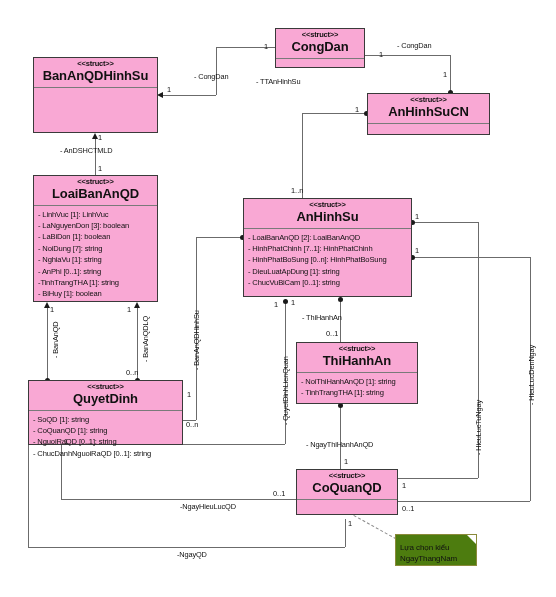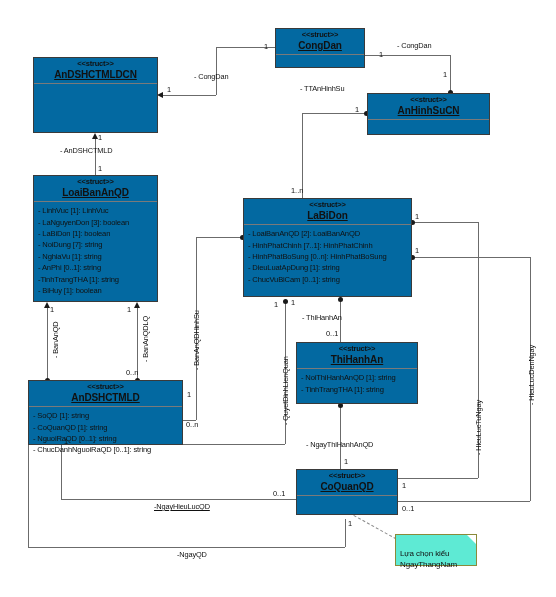--- a/index.html
+++ b/index.html
@@ -1,35 +1,35 @@
 <!DOCTYPE html>
 <html><head>
 <meta charset="utf-8">
 <style>
   html,body{margin:0;padding:0;background:#ffffff;}
   body{font-family:"Liberation Sans", sans-serif;}
   #canvas{position:relative;width:556px;height:597px;background:#ffffff;overflow:hidden;}
-  .uml-class{position:absolute;border:1px solid #3a3a3a;background:#0369a1;box-sizing:border-box;}
+  .uml-class{position:absolute;border:1px solid #3a3a3a;background:#f9a8d4;box-sizing:border-box;}
   .uml-header{border-bottom:1px solid #7a7a7a;text-align:center;padding:2px 2px 3px 2px;line-height:1.15;}
   .stereo{font-size:7.5px;color:#111;font-weight:bold;letter-spacing:-0.2px;}
-  .cname{font-size:10px;color:#111;font-weight:bold;letter-spacing:-0.1px;text-decoration:underline;}
+  .cname{font-size:13px;color:#111;font-weight:bold;letter-spacing:-0.1px;}
   .uml-attrs{padding:3px 4px 3px 4px;}
   .attr{font-size:7.6px;color:#111;line-height:11.4px;white-space:nowrap;letter-spacing:-0.15px;}
   .uml-attrs.empty{min-height:10px;}
   .ln{position:absolute;background:#6b6b6b;}
   .ln.h{height:1px;}
   .ln.v{width:1px;}
   .lbl{position:absolute;font-size:7.4px;color:#111;white-space:nowrap;letter-spacing:-0.15px;}
   .lbl.vert{transform-origin:0 0;transform:rotate(-90deg);}
   .mult{position:absolute;font-size:7.4px;color:#111;white-space:nowrap;}
   .arrow{position:absolute;width:0;height:0;}
   .arrow.left{border-top:3.5px solid transparent;border-bottom:3.5px solid transparent;border-right:6px solid #1a1a1a;}
   .arrow.up{border-left:3.5px solid transparent;border-right:3.5px solid transparent;border-bottom:6px solid #1a1a1a;}
   .dot{position:absolute;width:5px;height:5px;border-radius:50%;background:#1a1a1a;}
-  .note{position:absolute;background:#5eead4;border:1px solid #8a8a3a;box-sizing:border-box;padding:13px 4px;}
+  .note{position:absolute;background:#4d7c0f;border:1px solid #8a8a3a;box-sizing:border-box;padding:7px 4px;}
   .note .fold{position:absolute;top:0;right:0;width:0;height:0;border-left:9px solid transparent;border-top:9px solid #ffffff;}
   .note-text{font-size:8px;color:#111;line-height:11px;letter-spacing:-0.1px;}
   .noteline{position:absolute;border-top:1px dashed #8a8a8a;transform-origin:0 0;height:0;}
 </style>
 </head>
 <body>
 
 <div id="canvas">
 
   <div class="ln h" style="left:216px;top:47px;width:60px;"></div>
@@ -89,21 +89,21 @@
   <div class="ln h" style="left:398px;top:501px;width:132px;"></div>
   <div class="dot" style="left:409.5px;top:254.5px;"></div>
 
   <div class="ln h" style="left:280px;top:499px;width:16px;"></div>
 
   <div class="noteline" style="left:345px;top:510px;width:64px;transform:rotate(29deg);"></div>
 
   <div class="uml-class" style="left:33px;top:57px;width:125px;height:76px;">
     <div class="uml-header">
       <div class="stereo">&lt;&lt;struct&gt;&gt;</div>
-      <div class="cname">AnDSHCTMLDCN</div>
+      <div class="cname">BanAnQDHinhSu</div>
     </div>
     <div class="uml-attrs empty"></div>
   </div>
 
   <div class="uml-class" style="left:275px;top:28px;width:90px;height:40px;">
     <div class="uml-header">
       <div class="stereo">&lt;&lt;struct&gt;&gt;</div>
       <div class="cname">CongDan</div>
     </div>
     <div class="uml-attrs empty"></div>
@@ -130,35 +130,35 @@
       <div class="attr">- NghiaVu [1]: string</div>
       <div class="attr">- AnPhi [0..1]: string</div>
       <div class="attr">-TinhTrangTHA [1]: string</div>
       <div class="attr">- BiHuy [1]: boolean</div>
     </div>
   </div>
 
   <div class="uml-class" style="left:243px;top:198px;width:169px;height:99px;">
     <div class="uml-header">
       <div class="stereo">&lt;&lt;struct&gt;&gt;</div>
-      <div class="cname">LaBiDon</div>
+      <div class="cname">AnHinhSu</div>
     </div>
     <div class="uml-attrs">
       <div class="attr">- LoaiBanAnQD [2]: LoaiBanAnQD</div>
       <div class="attr">- HinhPhatChinh [7..1]: HinhPhatChinh</div>
       <div class="attr">- HinhPhatBoSung [0..n]: HinhPhatBoSung</div>
       <div class="attr">- DieuLuatApDung [1]: string</div>
       <div class="attr">- ChucVuBiCam [0..1]: string</div>
     </div>
   </div>
 
   <div class="uml-class" style="left:28px;top:380px;width:155px;height:65px;">
     <div class="uml-header">
       <div class="stereo">&lt;&lt;struct&gt;&gt;</div>
-      <div class="cname">AnDSHCTMLD</div>
+      <div class="cname">QuyetDinh</div>
     </div>
     <div class="uml-attrs">
       <div class="attr">- SoQD [1]: string</div>
       <div class="attr">- CoQuanQD [1]: string</div>
       <div class="attr">- NguoiRaQD [0..1]: string</div>
       <div class="attr">- ChucDanhNguoiRaQD [0..1]: string</div>
     </div>
   </div>
 
   <div class="uml-class" style="left:296px;top:342px;width:122px;height:62px;">
@@ -175,32 +175,32 @@
   <div class="uml-class" style="left:296px;top:469px;width:102px;height:46px;">
     <div class="uml-header">
       <div class="stereo">&lt;&lt;struct&gt;&gt;</div>
       <div class="cname">CoQuanQD</div>
     </div>
     <div class="uml-attrs empty"></div>
   </div>
 
   <div class="lbl" style="left:194px;top:72px;">- CongDan</div>
   <div class="lbl" style="left:397px;top:41px;">- CongDan</div>
-  <div class="lbl" style="left:256px;top:84px;margin-left:44px;">- TTAnHinhSu</div>
+  <div class="lbl" style="left:256px;top:77px;">- TTAnHinhSu</div>
   <div class="lbl" style="left:60px;top:146px;">- AnDSHCTMLD</div>
 
   <div class="lbl vert" style="left:51px;top:358px;">- BanAnQD</div>
   <div class="lbl vert" style="left:141px;top:362px;">- BanAnQDLQ</div>
   <div class="lbl vert" style="left:192px;top:370px;">- BanAnQDHinhSu</div>
   <div class="lbl vert" style="left:281px;top:425px;">- QuyetDinhLienQuan</div>
   <div class="lbl" style="left:302px;top:313px;">- ThiHanhAn</div>
   <div class="lbl vert" style="left:474px;top:455px;">- HieuLucTuNgay</div>
   <div class="lbl vert" style="left:527px;top:405px;">- HieuLucDenNgay</div>
   <div class="lbl" style="left:306px;top:440px;">- NgayThiHanhAnQD</div>
-  <div class="lbl" style="left:154px;top:502px;text-decoration:underline;">-NgayHieuLucQD</div>
+  <div class="lbl" style="left:180px;top:502px;">-NgayHieuLucQD</div>
   <div class="lbl" style="left:177px;top:550px;">-NgayQD</div>
 
   <div class="mult" style="left:264px;top:42px;">1</div>
   <div class="mult" style="left:379px;top:50px;">1</div>
   <div class="mult" style="left:443px;top:70px;">1</div>
   <div class="mult" style="left:167px;top:85px;">1</div>
   <div class="mult" style="left:355px;top:105px;">1</div>
   <div class="mult" style="left:98px;top:133px;">1</div>
   <div class="mult" style="left:98px;top:164px;">1</div>
   <div class="mult" style="left:291px;top:186px;">1..n</div>

